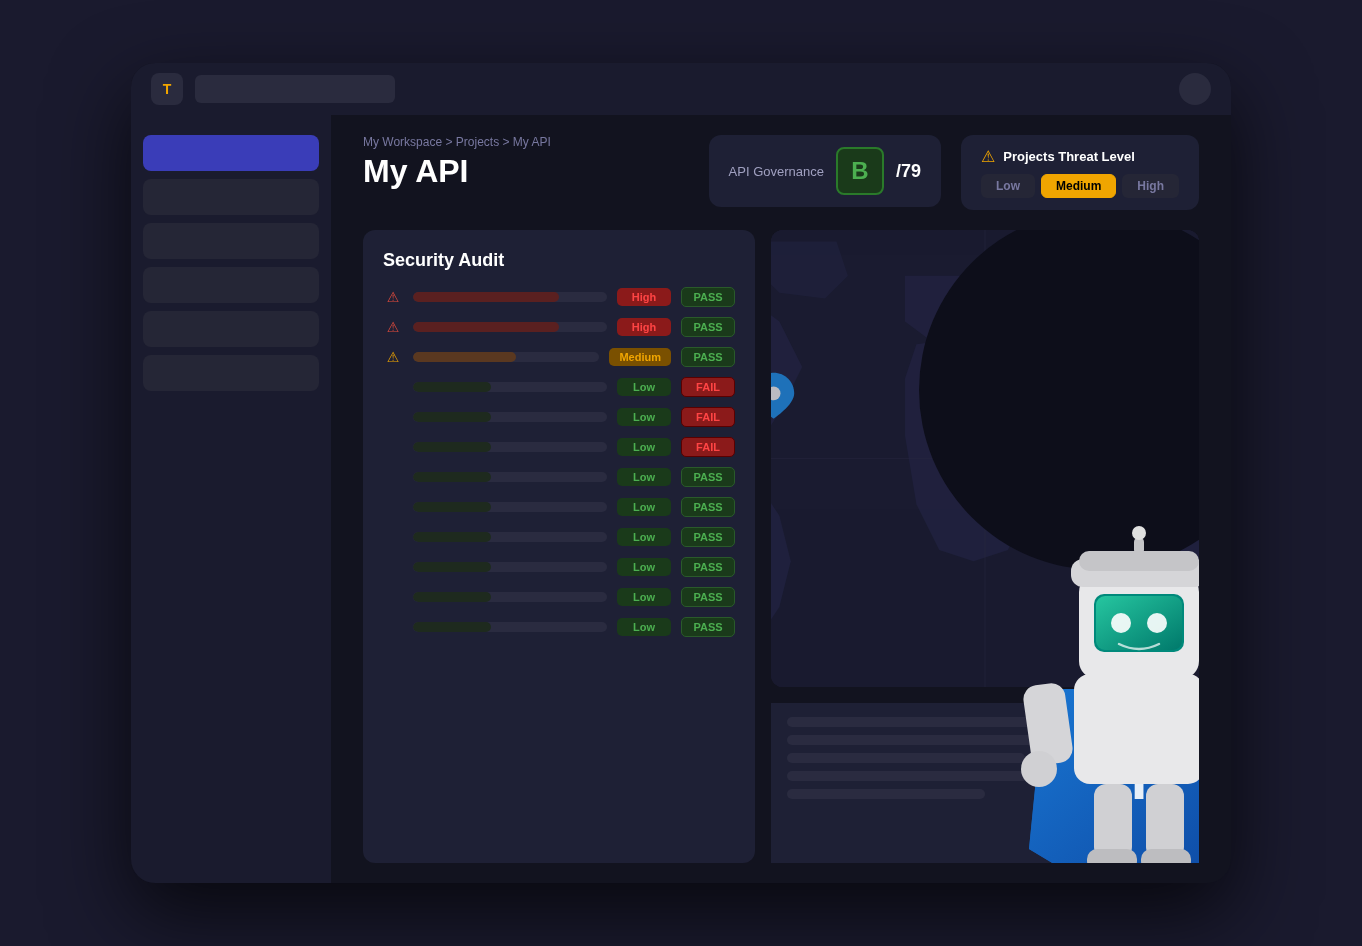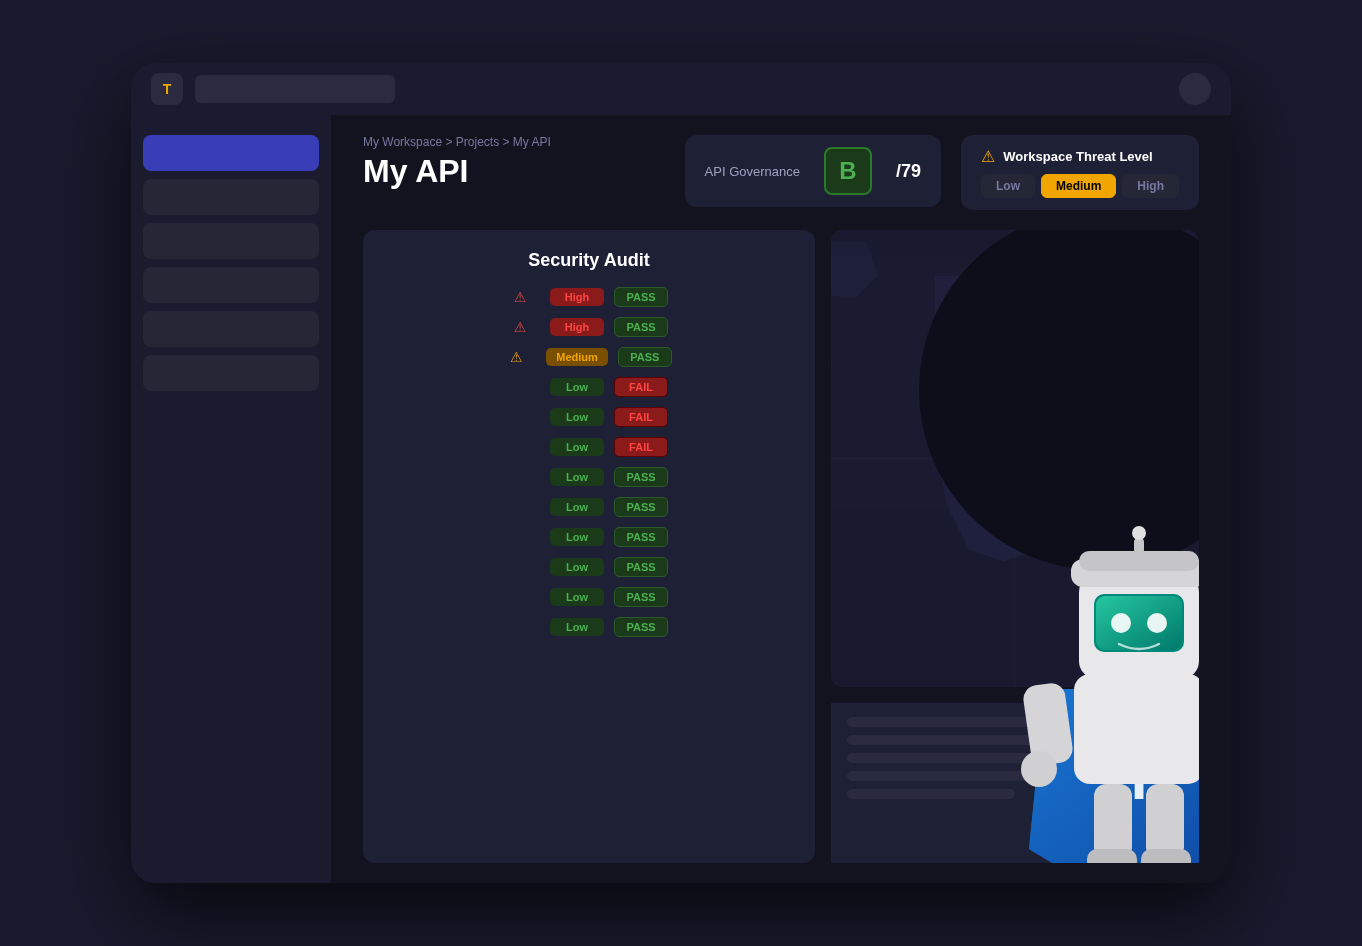--- a/index.html
+++ b/index.html
@@ -108,21 +108,21 @@
       font-weight: 700;
       color: #ffffff;
     }
     
     .api-governance-widget {
       background: #1e2035;
       border-radius: 12px;
       padding: 12px 20px;
       display: flex;
       align-items: center;
-      gap: 24px;
+      gap: 12px;
     }
     .api-governance-label {
       font-size: 13px;
       color: #a0a0c0;
       white-space: nowrap;
     }
     .grade-badge {
       width: 48px;
       height: 48px;
       background: #1a3a1a;
@@ -196,27 +196,26 @@
       display: flex;
       gap: 16px;
       flex: 1;
       overflow: hidden;
     }
     
     .audit-panel {
       background: #1e2035;
       border-radius: 12px;
       padding: 20px;
-      width: 452px;
+      width: 392px;
       flex-shrink: 0;
       overflow-y: auto;
       display: flex;
       flex-direction: column;
       gap: 10px;
-      align-items: center;
     }
     .audit-title {
       font-size: 18px;
       font-weight: 700;
       color: #ffffff;
       margin-bottom: 6px;
     }
     .audit-row {
       display: flex;
       align-items: center;
@@ -346,21 +345,21 @@
 
         <div class="api-governance-widget">
           <span class="api-governance-label">API Governance</span>
           <div class="grade-badge">B</div>
           <span class="grade-score">/79</span>
         </div>
 
         <div class="threat-widget">
           <div class="threat-header">
             <span class="warning-icon">⚠</span>
-            <span class="threat-title">Workspace Threat Level</span>
+            <span class="threat-title">Projects Threat Level</span>
           </div>
           <div class="threat-levels">
             <button class="threat-btn low">Low</button>
             <button class="threat-btn medium">Medium</button>
             <button class="threat-btn high">High</button>
           </div>
         </div>
       </div>
 
       <div class="panels-row">

